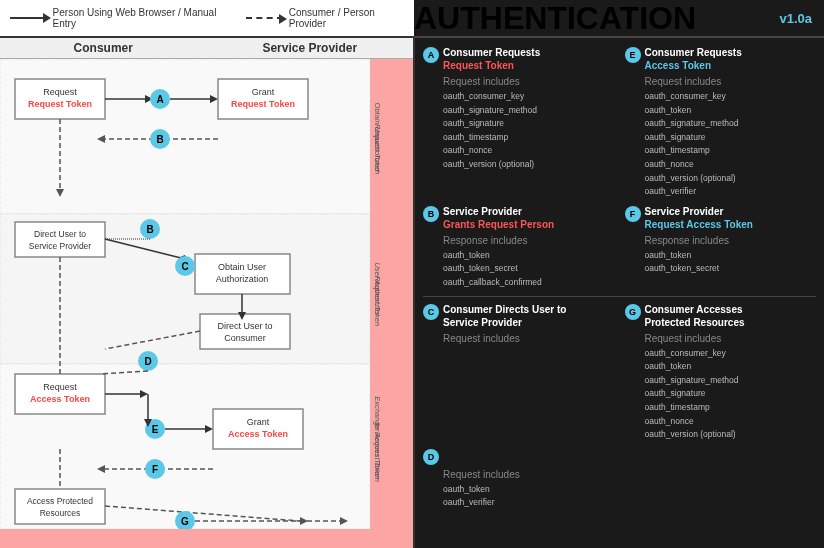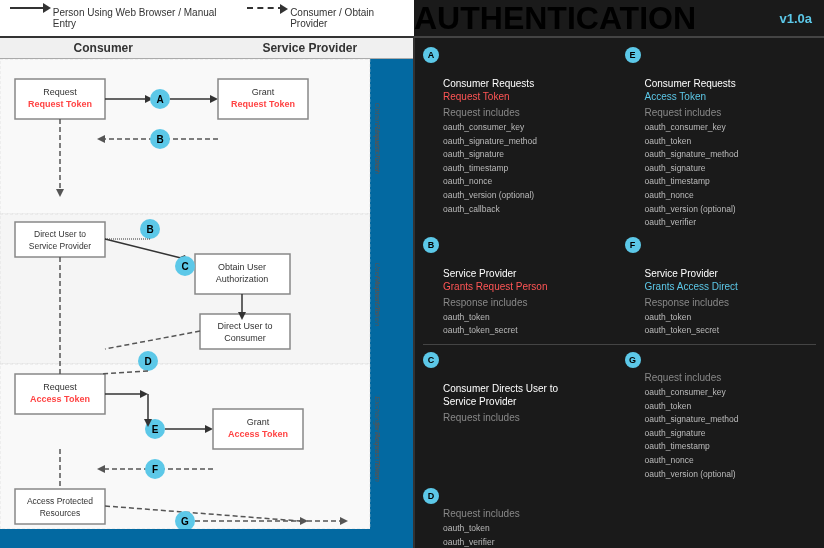--- a/index.html
+++ b/index.html
@@ -1,73 +1,73 @@
 <!DOCTYPE html>
 <html><head>
   <meta charset="utf-8">
   <style>
     * { box-sizing: border-box; margin: 0; padding: 0; }
     body { font-family: Arial, sans-serif; background: #1a1a1a; width: 824px; height: 548px; overflow: hidden; }
 
     .container { width: 824px; height: 548px; background: #fff; display: flex; flex-direction: column; }
-    .legend-item { display: flex; gap: 6px; font-size: 10px; color: #333; }
+    .legend-item { display: flex; align-items: center; gap: 6px; font-size: 10px; color: #333; }
     .legend-line-solid { width: 40px; height: 2px; background: #333; position: relative; }
     .legend-line-solid::after { content: ''; position: absolute; right: -4px; top: -4px; border-left: 8px solid #333; border-top: 5px solid transparent; border-bottom: 5px solid transparent; }
     .legend-line-dashed { width: 40px; height: 2px; background: transparent; border-top: 2px dashed #333; position: relative; }
     .legend-line-dashed::after { content: ''; position: absolute; right: -4px; top: -5px; border-left: 8px solid #333; border-top: 5px solid transparent; border-bottom: 5px solid transparent; }
     .badge {
       width: 16px; height: 16px; border-radius: 50%;
       background: #5cc8e8;
       color: #000; font-size: 9px; font-weight: bold;
       display: flex; align-items: center; justify-content: center;
       flex-shrink: 0; margin-top: 1px;
     }
 
     .full-top { display: flex; height: 38px; }
     .legend-part { flex: 1; background: #fff; display: flex; align-items: center; padding: 0 10px; gap: 20px; border-bottom: 2px solid #333; }
     .title-part { background: #1a1a1a; width: 410px; display: flex; align-items: center; justify-content: flex-end; padding-right: 12px; border-bottom: 2px solid #444; }
 
     .body-row { display: flex; flex: 1; overflow: hidden; }
-    .diagram-col { width: 415px; flex-shrink: 0; position: relative; background: #0369a1; border-right: 2px solid #333; }
+    .diagram-col { width: 415px; flex-shrink: 0; position: relative; background: #fca5a5; border-right: 2px solid #333; }
 
     .right-panel {
       flex: 1;
       background: #1a1a1a;
       padding: 8px;
       display: grid;
       grid-template-columns: 1fr 1fr;
       gap: 6px 10px;
       align-content: start;
       overflow: hidden;
     }
 
     .info-block { }
     .info-block-header { display: flex; align-items: flex-start; gap: 4px; margin-bottom: 2px; }
-    .info-block-title { font-size: 10px; font-weight: normal; color: #fff; line-height: 1.3; margin-top: 31px; }
+    .info-block-title { font-size: 10px; font-weight: bold; color: #fff; line-height: 1.3; }
     .info-block-title .red { color: #f55; }
     .info-block-title .cyan { color: #5cc8e8; }
     .info-block-body { font-size: 8.5px; color: #bbb; line-height: 1.6; padding-left: 20px; }
     .info-block-body .sub { color: #888; font-size: 10px; }
 
     .divider-line { grid-column: 1/3; height: 1px; background: #444; }
   </style>
 </head>
 <body>
 
 <div class="container">
 
   <div class="full-top">
     <div class="legend-part">
       <div class="legend-item">
         <div class="legend-line-solid"></div>
         <span>Person Using Web Browser / Manual Entry</span>
       </div>
       <div class="legend-item">
         <div class="legend-line-dashed"></div>
-        <span>Consumer / Obtain Provider</span>
+        <span>Consumer / Person Provider</span>
       </div>
     </div>
     <div class="title-part">
       <h1>OAUTH AUTHENTICATION FLOW</h1>
       <span style="font-size:13px;color:#5cc8e8;font-weight:bold;">v1.0a</span>
     </div>
   </div>
 
   <div class="body-row">
 
@@ -205,21 +205,20 @@
       <div class="info-block-title">Consumer Requests<br><span class="red">Request Token</span></div>
     </div>
     <div class="info-block-body">
       <div class="sub">Request includes</div>
       <div>oauth_consumer_key</div>
             <div>oauth_signature_method</div>
             <div>oauth_signature</div>
             <div>oauth_timestamp</div>
             <div>oauth_nonce</div>
             <div>oauth_version (optional)</div>
-            <div>oauth_callback</div>
     </div>
   </div>
         <div class="info-block">
     <div class="info-block-header">
       <div class="badge">E</div>
       <div class="info-block-title">Consumer Requests<br><span class="cyan">Access Token</span></div>
     </div>
     <div class="info-block-body">
       <div class="sub">Request includes</div>
       <div>oauth_consumer_key</div>
@@ -234,46 +233,48 @@
   </div>
         <div class="info-block">
     <div class="info-block-header">
       <div class="badge">B</div>
       <div class="info-block-title">Service Provider<br><span class="red">Grants Request Person</span></div>
     </div>
     <div class="info-block-body">
       <div class="sub">Response includes</div>
       <div>oauth_token</div>
             <div>oauth_token_secret</div>
+            <div>oauth_callback_confirmed</div>
     </div>
   </div>
         <div class="info-block">
     <div class="info-block-header">
       <div class="badge">F</div>
-      <div class="info-block-title">Service Provider<br><span class="cyan">Grants Access Direct</span></div>
+      <div class="info-block-title">Service Provider<br><span class="cyan">Request Access Token</span></div>
     </div>
     <div class="info-block-body">
       <div class="sub">Response includes</div>
       <div>oauth_token</div>
             <div>oauth_token_secret</div>
     </div>
   </div>
         <div class="divider-line"></div>
         <div class="info-block">
     <div class="info-block-header">
       <div class="badge">C</div>
       <div class="info-block-title">Consumer Directs User to<br>Service Provider</div>
     </div>
     <div class="info-block-body">
       <div class="sub">Request includes</div>
     </div>
   </div>
         <div class="info-block">
     <div class="info-block-header">
       <div class="badge">G</div>
+      <div class="info-block-title">Consumer Accesses<br>Protected Resources</div>
     </div>
     <div class="info-block-body">
       <div class="sub">Request includes</div>
       <div>oauth_consumer_key</div>
             <div>oauth_token</div>
             <div>oauth_signature_method</div>
             <div>oauth_signature</div>
             <div>oauth_timestamp</div>
             <div>oauth_nonce</div>
             <div>oauth_version (optional)</div>

